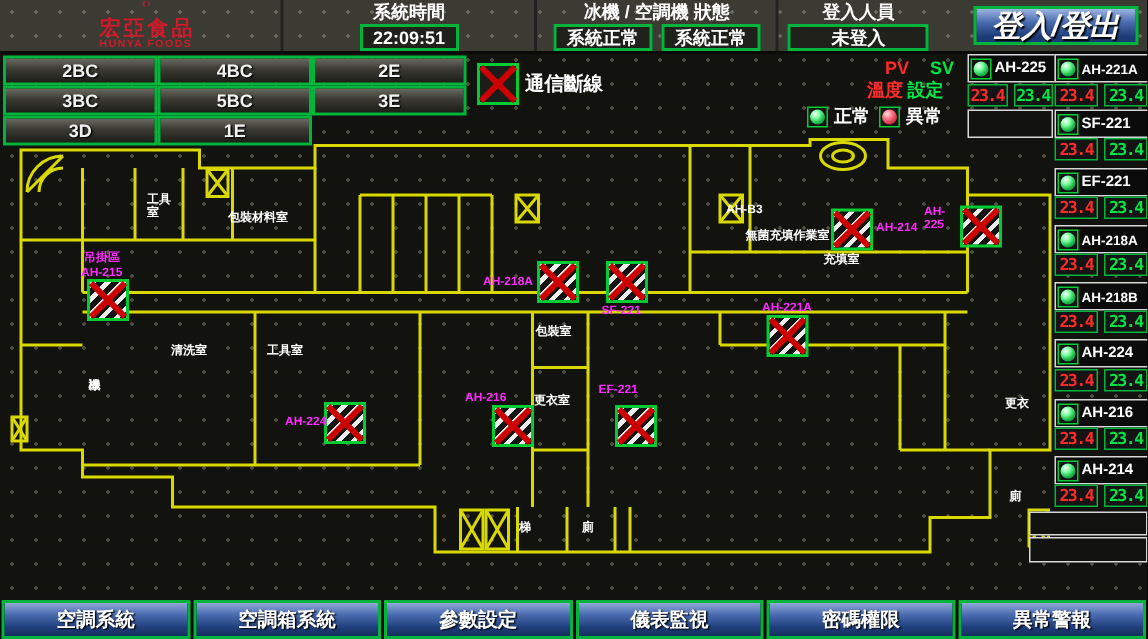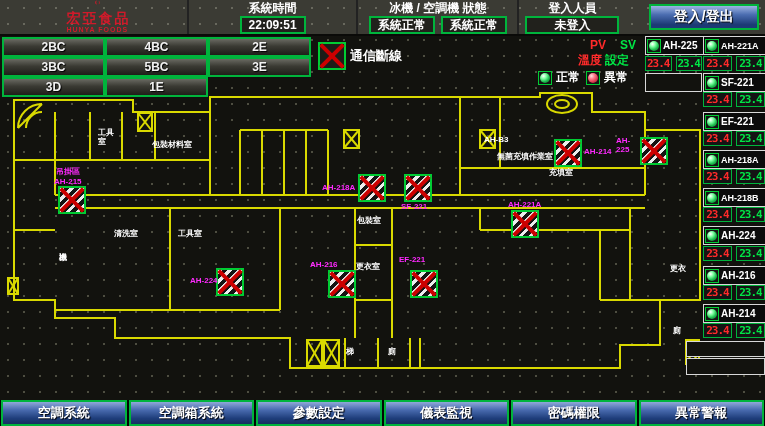--- a/index.html
+++ b/index.html
@@ -18,22 +18,22 @@
   .hlabel{color:#fff;font-weight:bold;font-size:12px;line-height:14px;margin-top:1px;}
   .hfields{display:flex;gap:6px;margin-top:1px;}
   .hfield{border:2px solid #00b43c;background:#21211c;color:#fff;font-weight:bold;
     font-size:12px;height:14px;line-height:14px;padding:0 7px;text-align:center;}
   #brand{width:196px;display:flex;align-items:center;gap:6px;padding-left:10px;border-left:none;}
   #brand .btxt{display:flex;flex-direction:column;}
   #brand .t1{color:#d01a2a;font-weight:bold;font-size:14px;line-height:15px;letter-spacing:2px;}
   #brand .t2{color:#d01a2a;font-weight:bold;font-size:7px;line-height:8px;letter-spacing:1px;}
   #loginbtn{margin:4px 6px 4px 23px;width:118px;border:2px solid #00b43c;
     background:linear-gradient(#9db4e2,#4a6cb0 40%,#1c3a75 85%);
-    color:#fff;font-weight:bold;font-size:14px;display:flex;align-items:center;justify-content:center;
-    text-shadow:1px 1px 1px #000;cursor:pointer;}
+    color:#fff;font-weight:bold;font-size:20px;display:flex;align-items:center;justify-content:center;
+    text-shadow:1px 1px 1px #000;cursor:pointer;font-style:italic;}
   
   #floorgrid{position:absolute;left:2px;top:37px;display:grid;
     grid-template-columns:repeat(3,103px);grid-auto-rows:20px;}
   .fbtn{border:2px solid #00b43c;background:linear-gradient(#6a6a62,#3a3a33 45%,#1e1e19);
     color:#f2f2f2;font-weight:bold;font-size:12px;display:flex;align-items:center;justify-content:center;
     cursor:pointer;text-shadow:1px 1px 1px #000;}
   
   .commx{position:absolute;width:24px;height:24px;border:2px solid #00cc33;background:#1c1c18;}
   .commx::before,.commx::after{content:"";position:absolute;left:-4px;top:10px;width:32px;height:4px;background:#cc0000;}
   .commx::before{transform:rotate(45deg);} .commx::after{transform:rotate(-45deg);}

